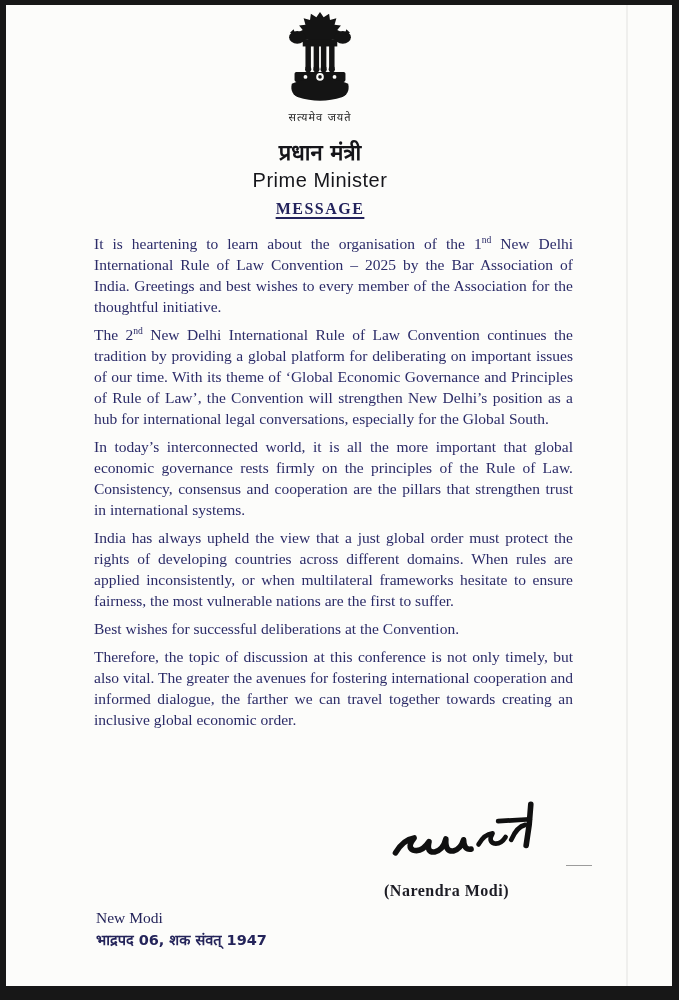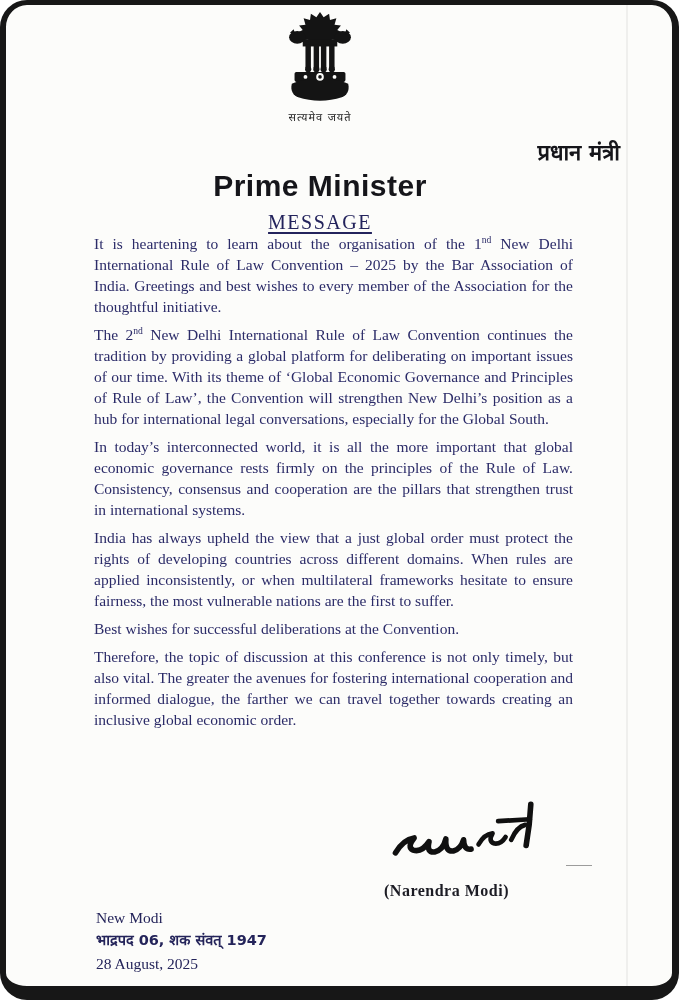--- a/index.html
+++ b/index.html
@@ -12,52 +12,50 @@
   .scan{
     position:relative;
     width:679px;height:1000px;
     box-sizing:border-box;
     background:var(--paper);
     border-style:solid;border-color:var(--frame);
     border-width:5px 7px 14px 6px;
     font-family:"Liberation Serif", serif;
     color:var(--ink);
     overflow:hidden;
-    border-radius:27px;
   }
   
   .scan-edge{
     position:absolute;top:0;bottom:0;right:44px;width:2px;
     background:rgba(0,0,0,0.05);
   }
   .header{
     position:absolute;top:6px;left:14px;width:600px;
     text-align:center;
   }
   .emblem{display:block;margin:0 auto;}
   .motto{
     font-family:"DejaVu Sans", sans-serif;
     font-size:11px;color:#1b1b1b;letter-spacing:1px;
     margin-top:-2px;
   }
   .hindi-title{
     font-family:"DejaVu Sans", sans-serif;
     font-size:22px;font-weight:bold;color:var(--heading);
     margin-top:12px;
-    text-align:right;
   }
   .eng-title{
     font-family:"Liberation Sans", sans-serif;
-    font-size:30px;font-weight:bold;color:var(--heading);
+    font-size:20px;font-weight:normal;color:var(--heading);
     margin-top:3px;letter-spacing:0.5px;
   }
   .message-heading{
     display:inline-block;
     font-family:"Liberation Serif", serif;
-    font-size:20px;font-weight:normal;color:#23235c;
+    font-size:16px;font-weight:bold;color:#23235c;
     letter-spacing:1.5px;
     margin-top:8px;
     text-decoration:underline;
     text-underline-offset:3px;
     text-decoration-thickness:2px;
   }
   .body-text{
     position:absolute;top:228px;left:88px;width:479px;
     font-size:15.5px;line-height:21px;
     text-align:justify;
@@ -152,15 +150,14 @@
         <path stroke-width="6" d="M153 6 Q152 28 148 50"></path>
       </g>
     </svg>
     <div class="signature-caption">(Narendra Modi)</div>
   </div>
   <div class="sig-dash"></div>
 
   <div class="footer">
     <div>New Modi</div>
     <div class="hindi-date">भाद्रपद 06, शक संवत् 1947</div>
-    <div>28 August, 2025</div>
   </div>
 </div>
 
 </body></html>

